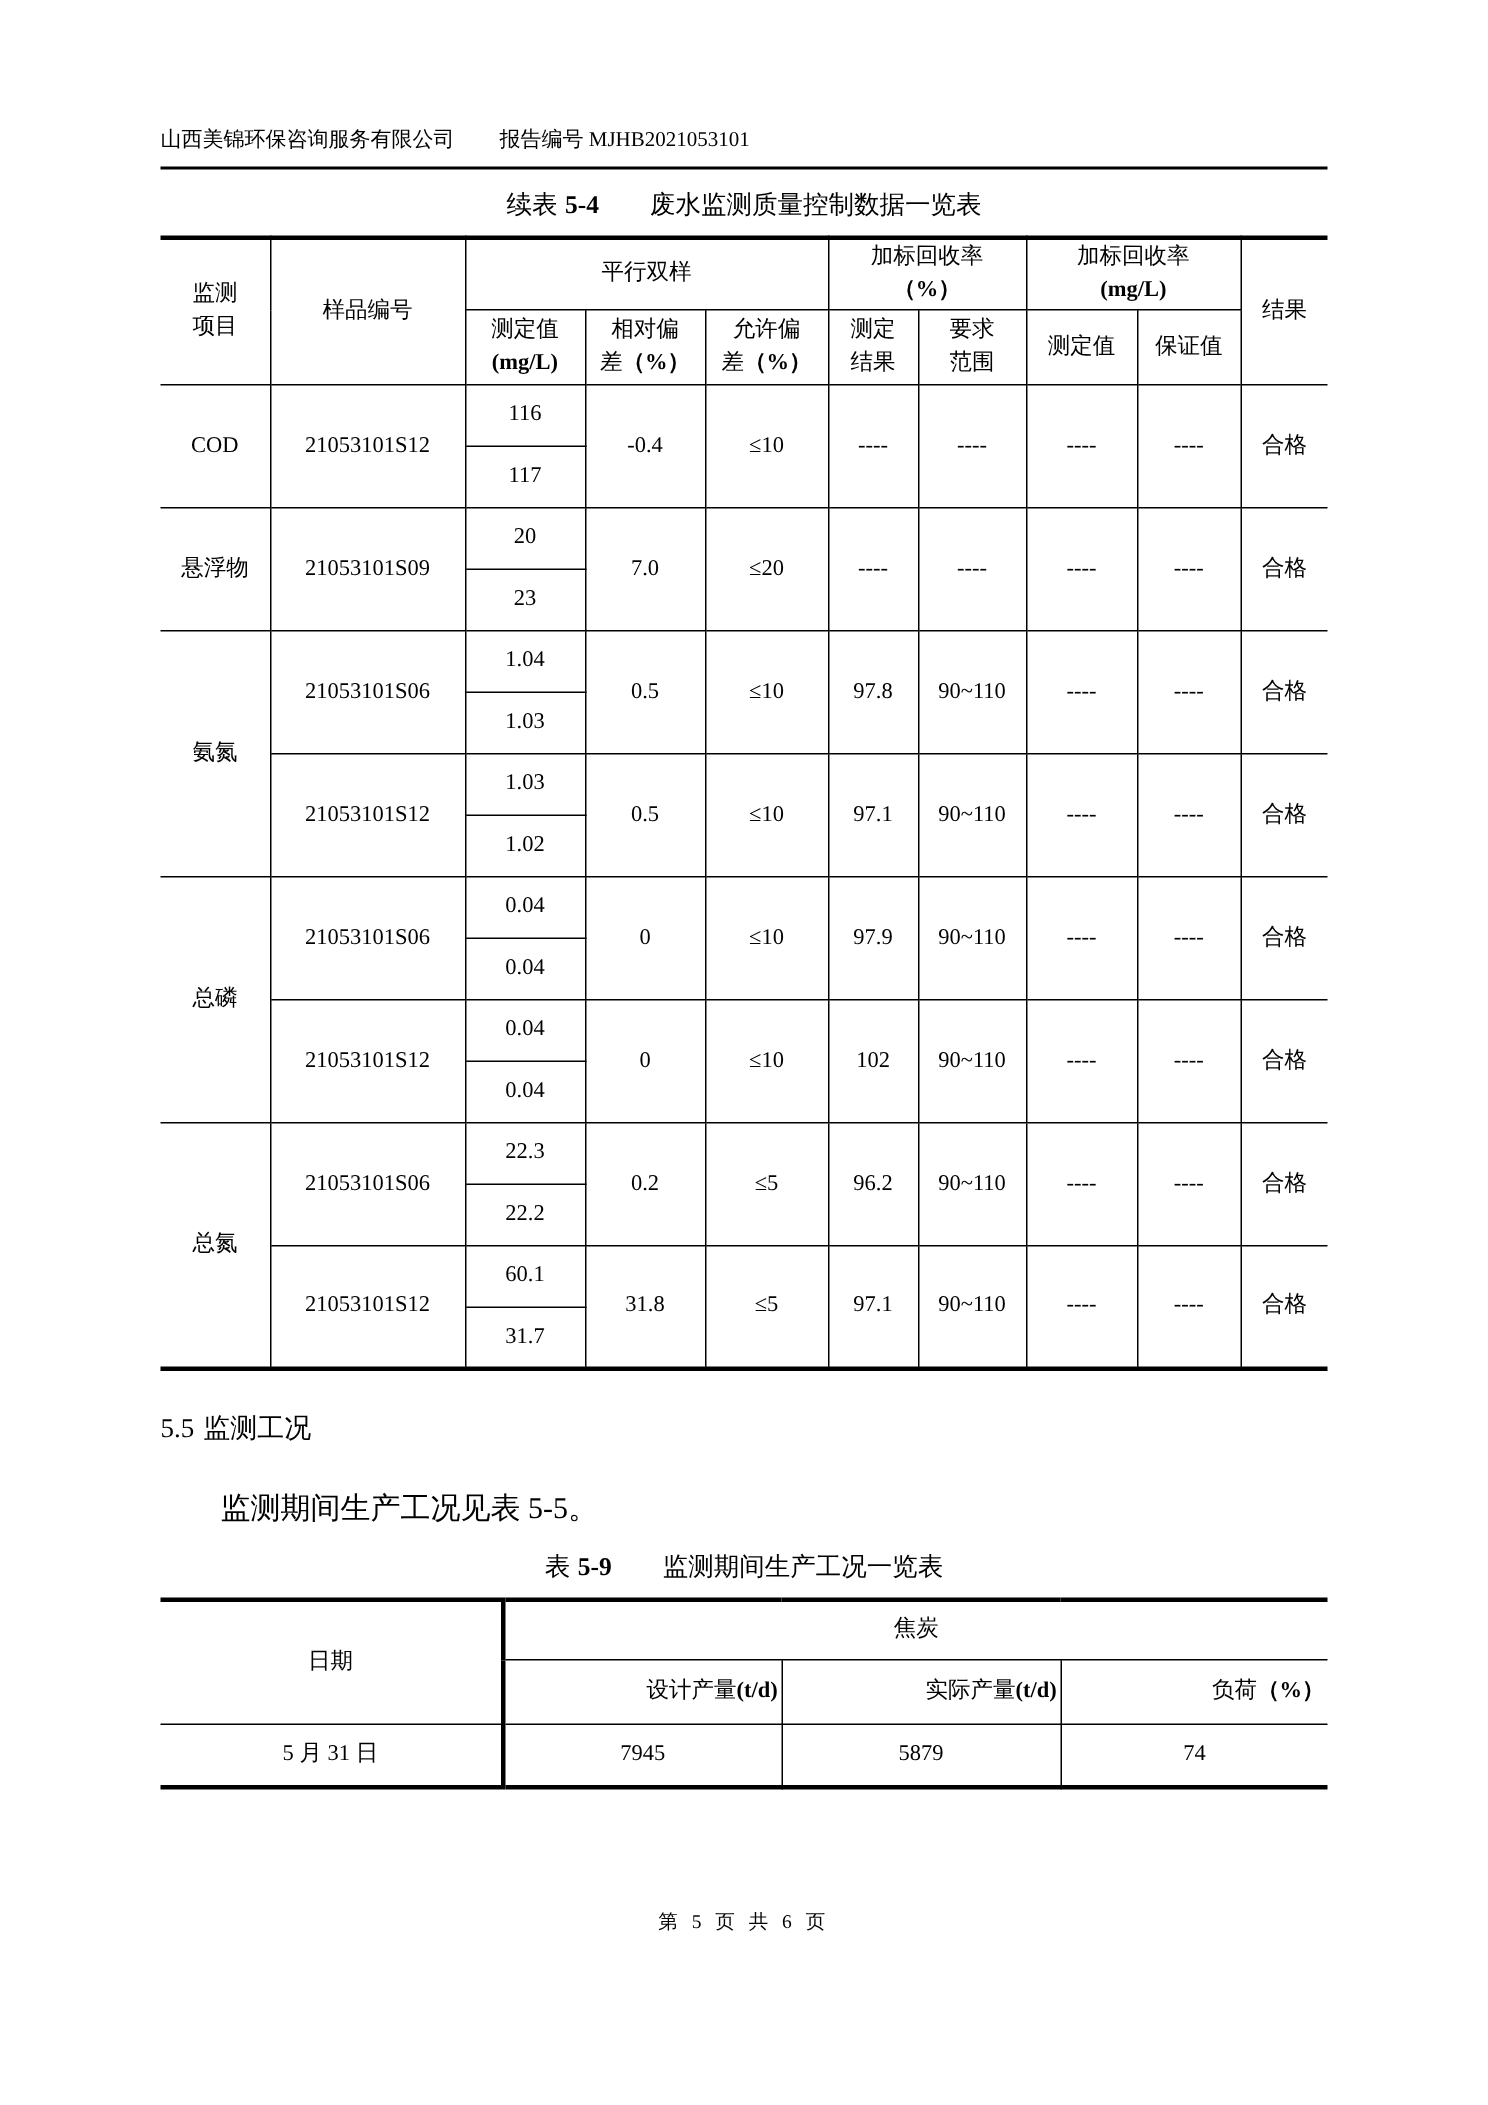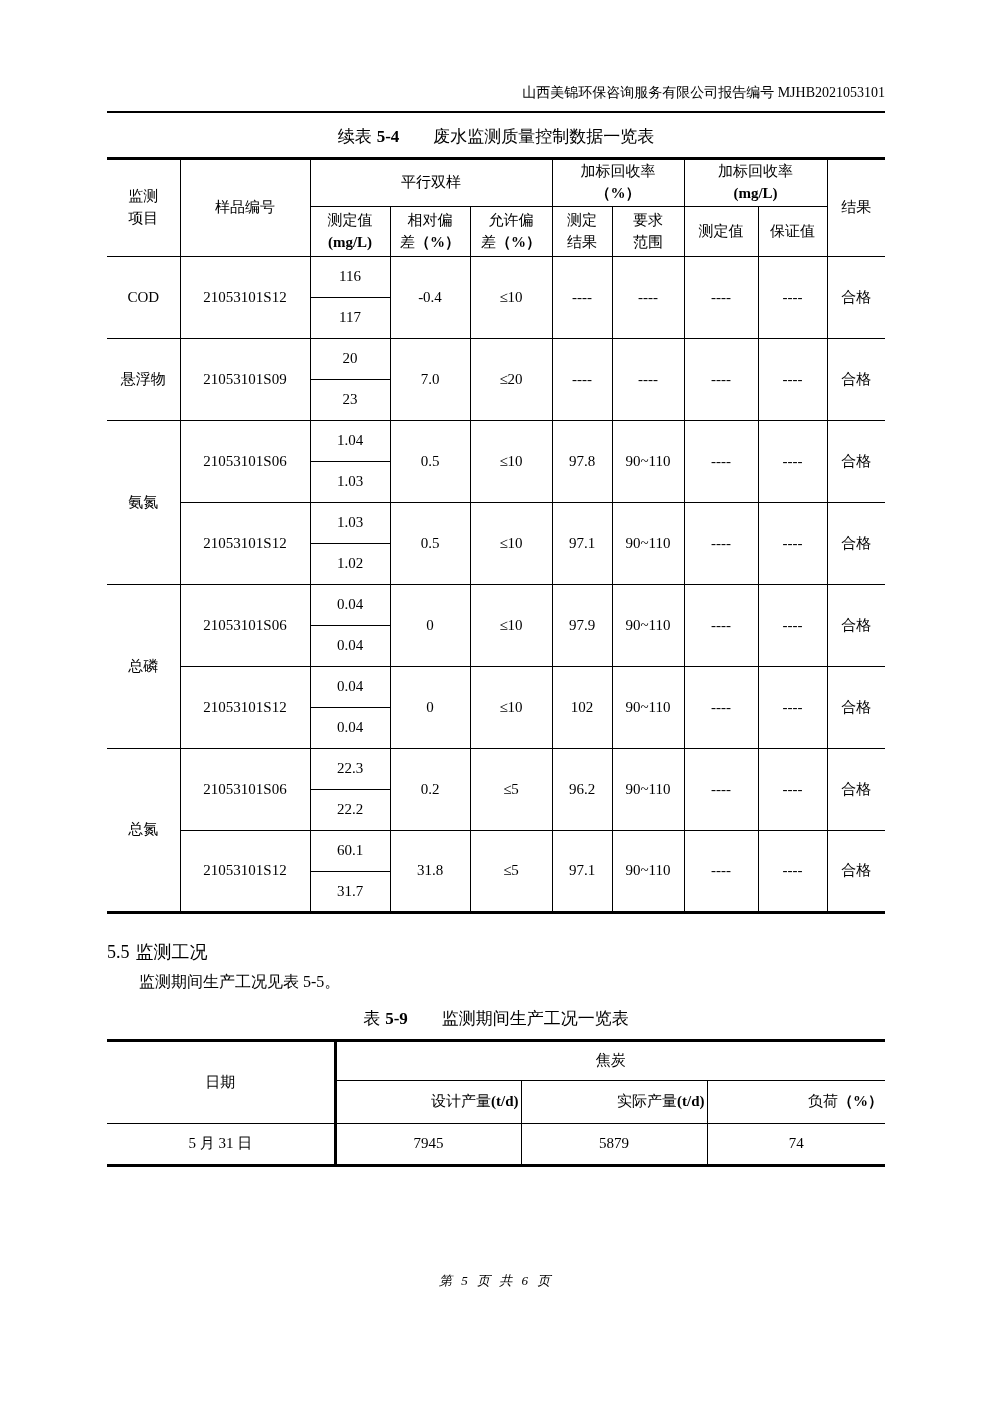--- a/index.html
+++ b/index.html
@@ -3,21 +3,21 @@
 <meta charset="utf-8">
 <style>
   html,body{margin:0;padding:0;}
   body{
     width:992px;height:1403px;background:#ffffff;color:#000;
     font-family:"Liberation Serif","DejaVu Serif",serif;
     position:relative;overflow:hidden;
   }
   .content{position:absolute;left:107px;top:0;width:778px;}
   
-  .doc-header{margin-top:84px;display:flex;justify-content:flex-end;align-items:flex-end;font-size:14px;}
+  .doc-header{margin-top:84px;display:flex;justify-content:flex-start;align-items:flex-end;font-size:14px;gap:30px;}
   .header-rule{margin-top:9px;border-top:2px solid #000;height:0;}
   
   .caption{text-align:center;font-size:17px;}
   .caption-54{margin-top:12px;}
   .caption-55{margin-top:14px;}
   .caption .num{font-weight:bold;margin-left:5px;}
   .caption .gap{display:inline-block;width:34px;}
   
   table.grid{
     border-collapse:collapse;table-layout:fixed;width:778px;
@@ -36,25 +36,25 @@
   #qc-table tbody tr{height:41px;}
   .no-l{border-left:hidden !important;}
   .no-r{border-right:hidden !important;}
   .v-thick{border-left:3px solid #000 !important;}
   #prod-table tr.p1 td{height:38px;}
   #prod-table tr.p2 td{height:42px;text-align:right;}
   #prod-table tr.p3 td{height:40px;}
   
   .section-heading{margin:26px 0 0 0;font-size:18px;font-weight:normal;}
   .section-heading .num{font-weight:normal;margin-right:6px;}
-  .para{margin:8px 0 0 0;font-size:16px;text-indent:2em;}
+  .para{margin:28px 0 0 0;font-size:20px;text-indent:2em;}
   
   .page-footer{
     position:absolute;left:107px;top:1272px;width:778px;
-    text-align:center;font-size:13px;letter-spacing:3px;font-style:italic;
+    text-align:center;font-size:13px;letter-spacing:3px;
   }
 </style>
 </head>
 <body>
 
 <div class="content">
 
   <div class="doc-header">
     <span>山西美锦环保咨询服务有限公司</span>
     <span>报告编号 MJHB2021053101</span>

